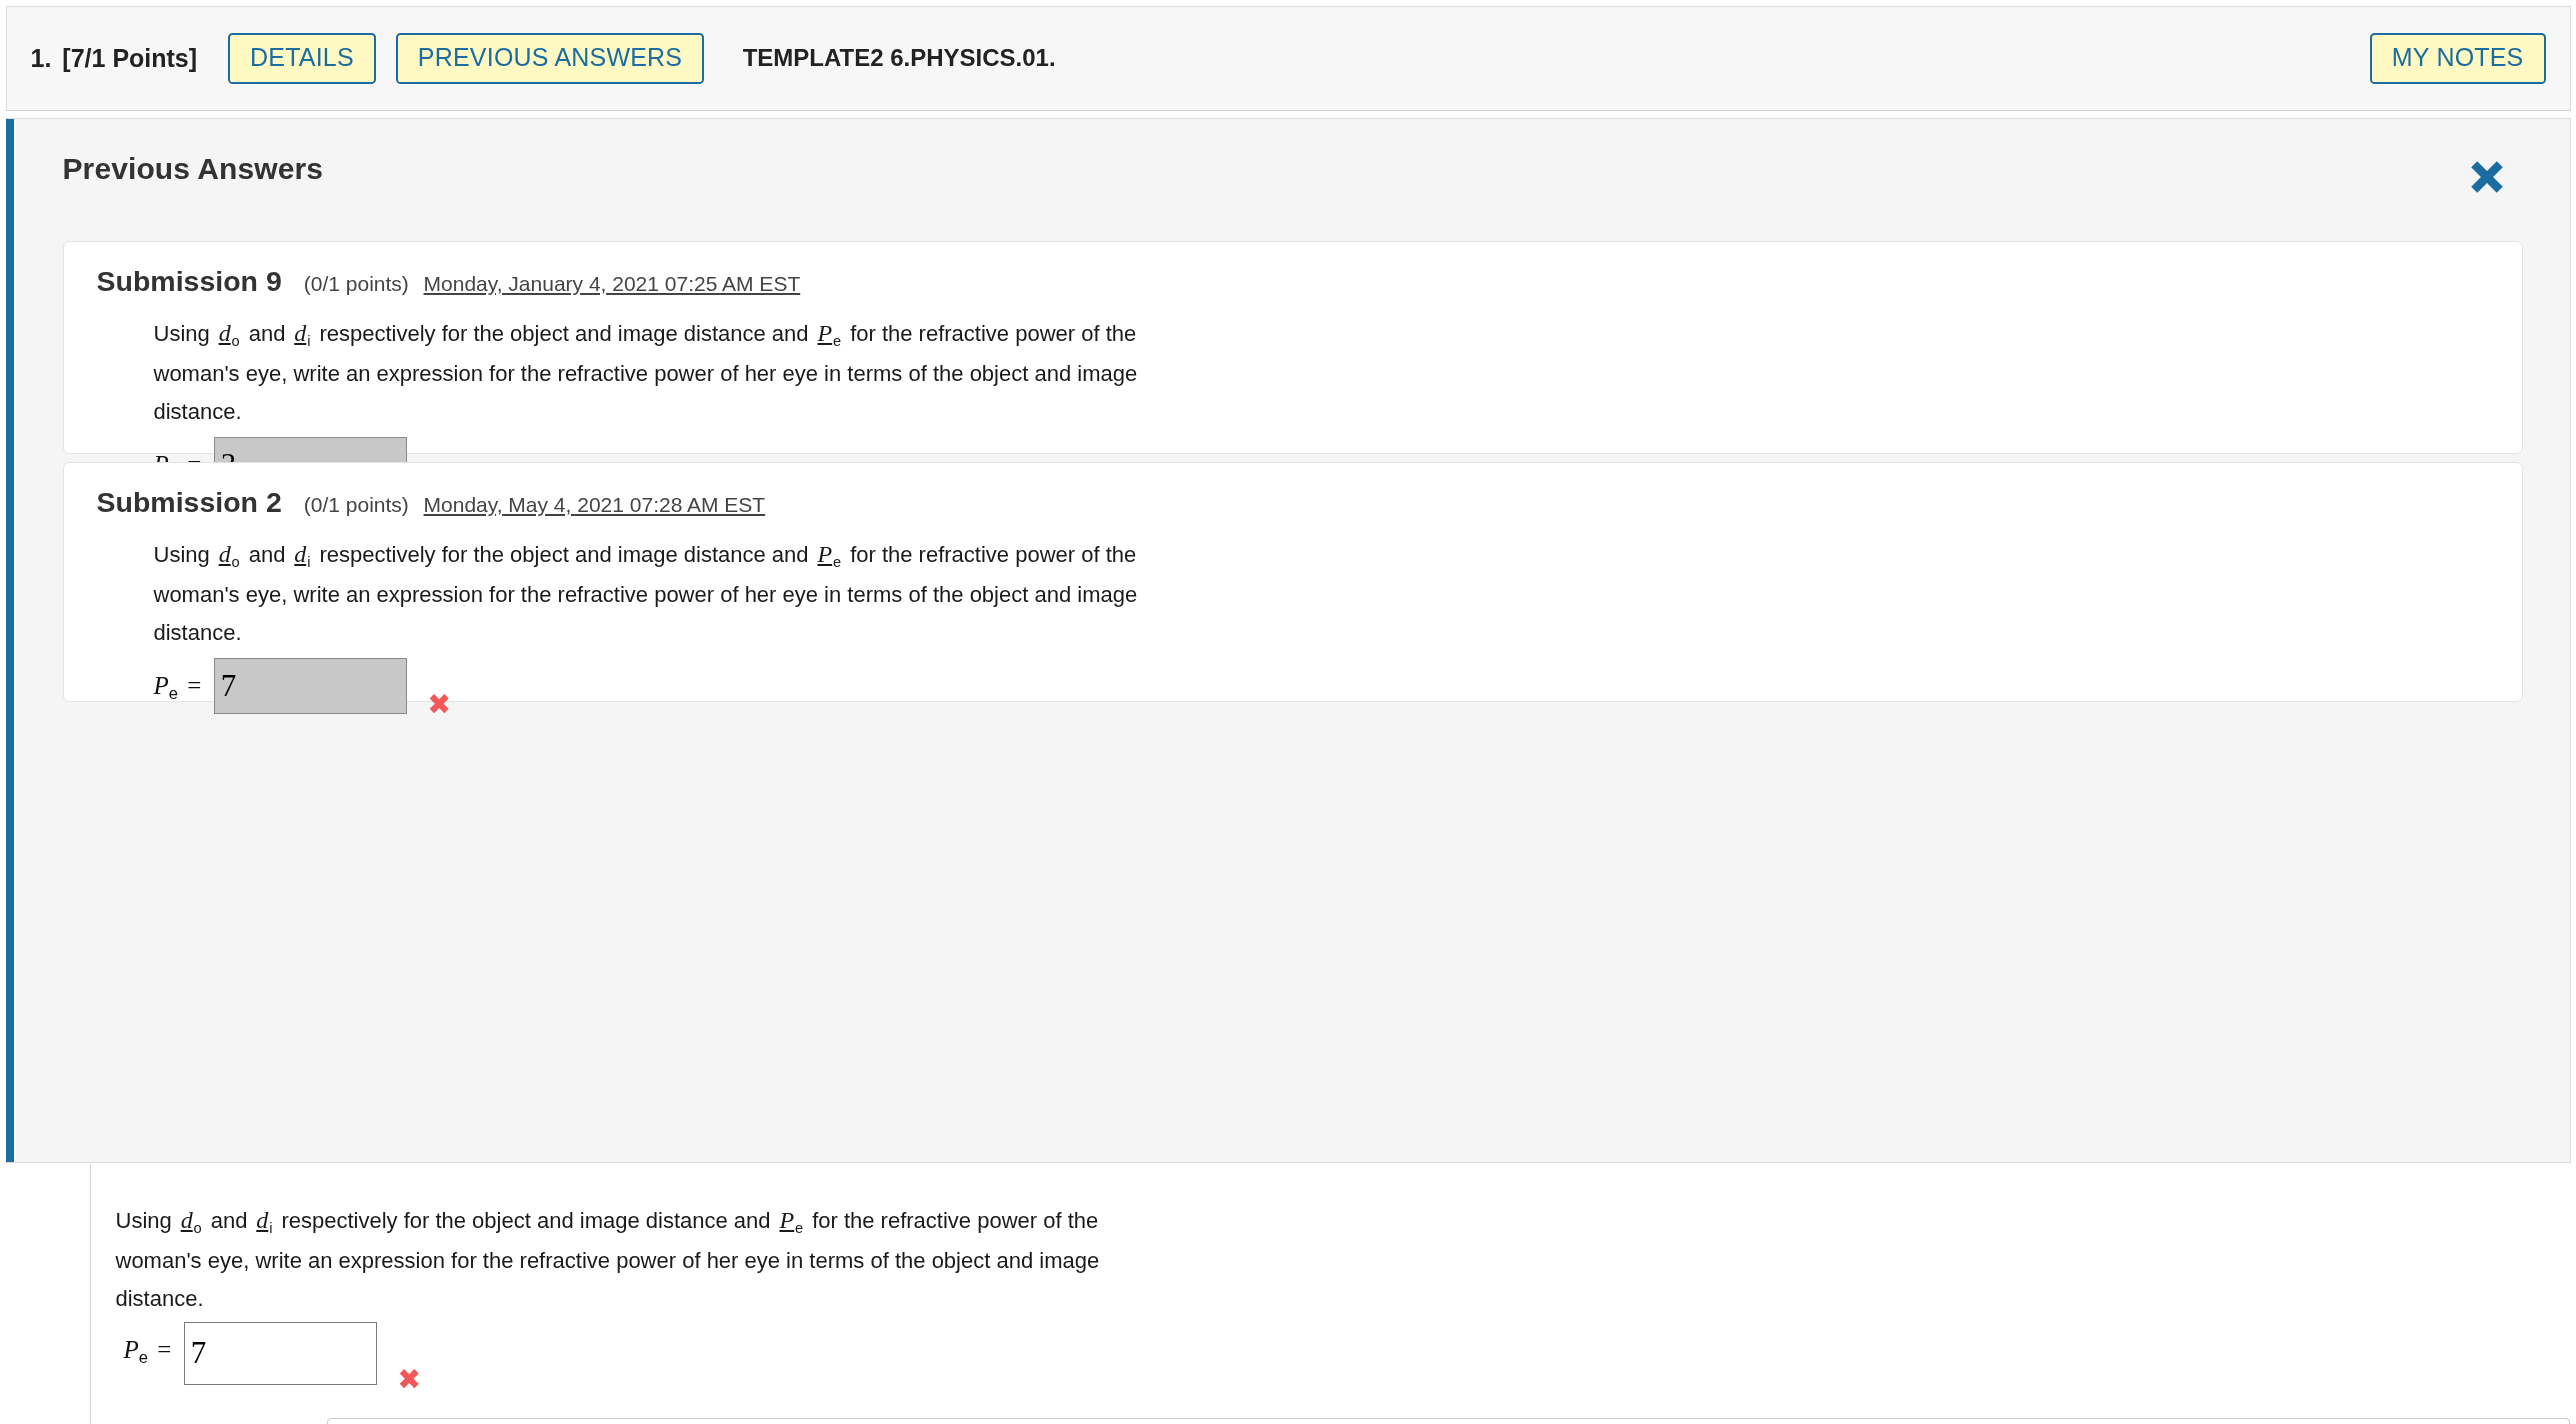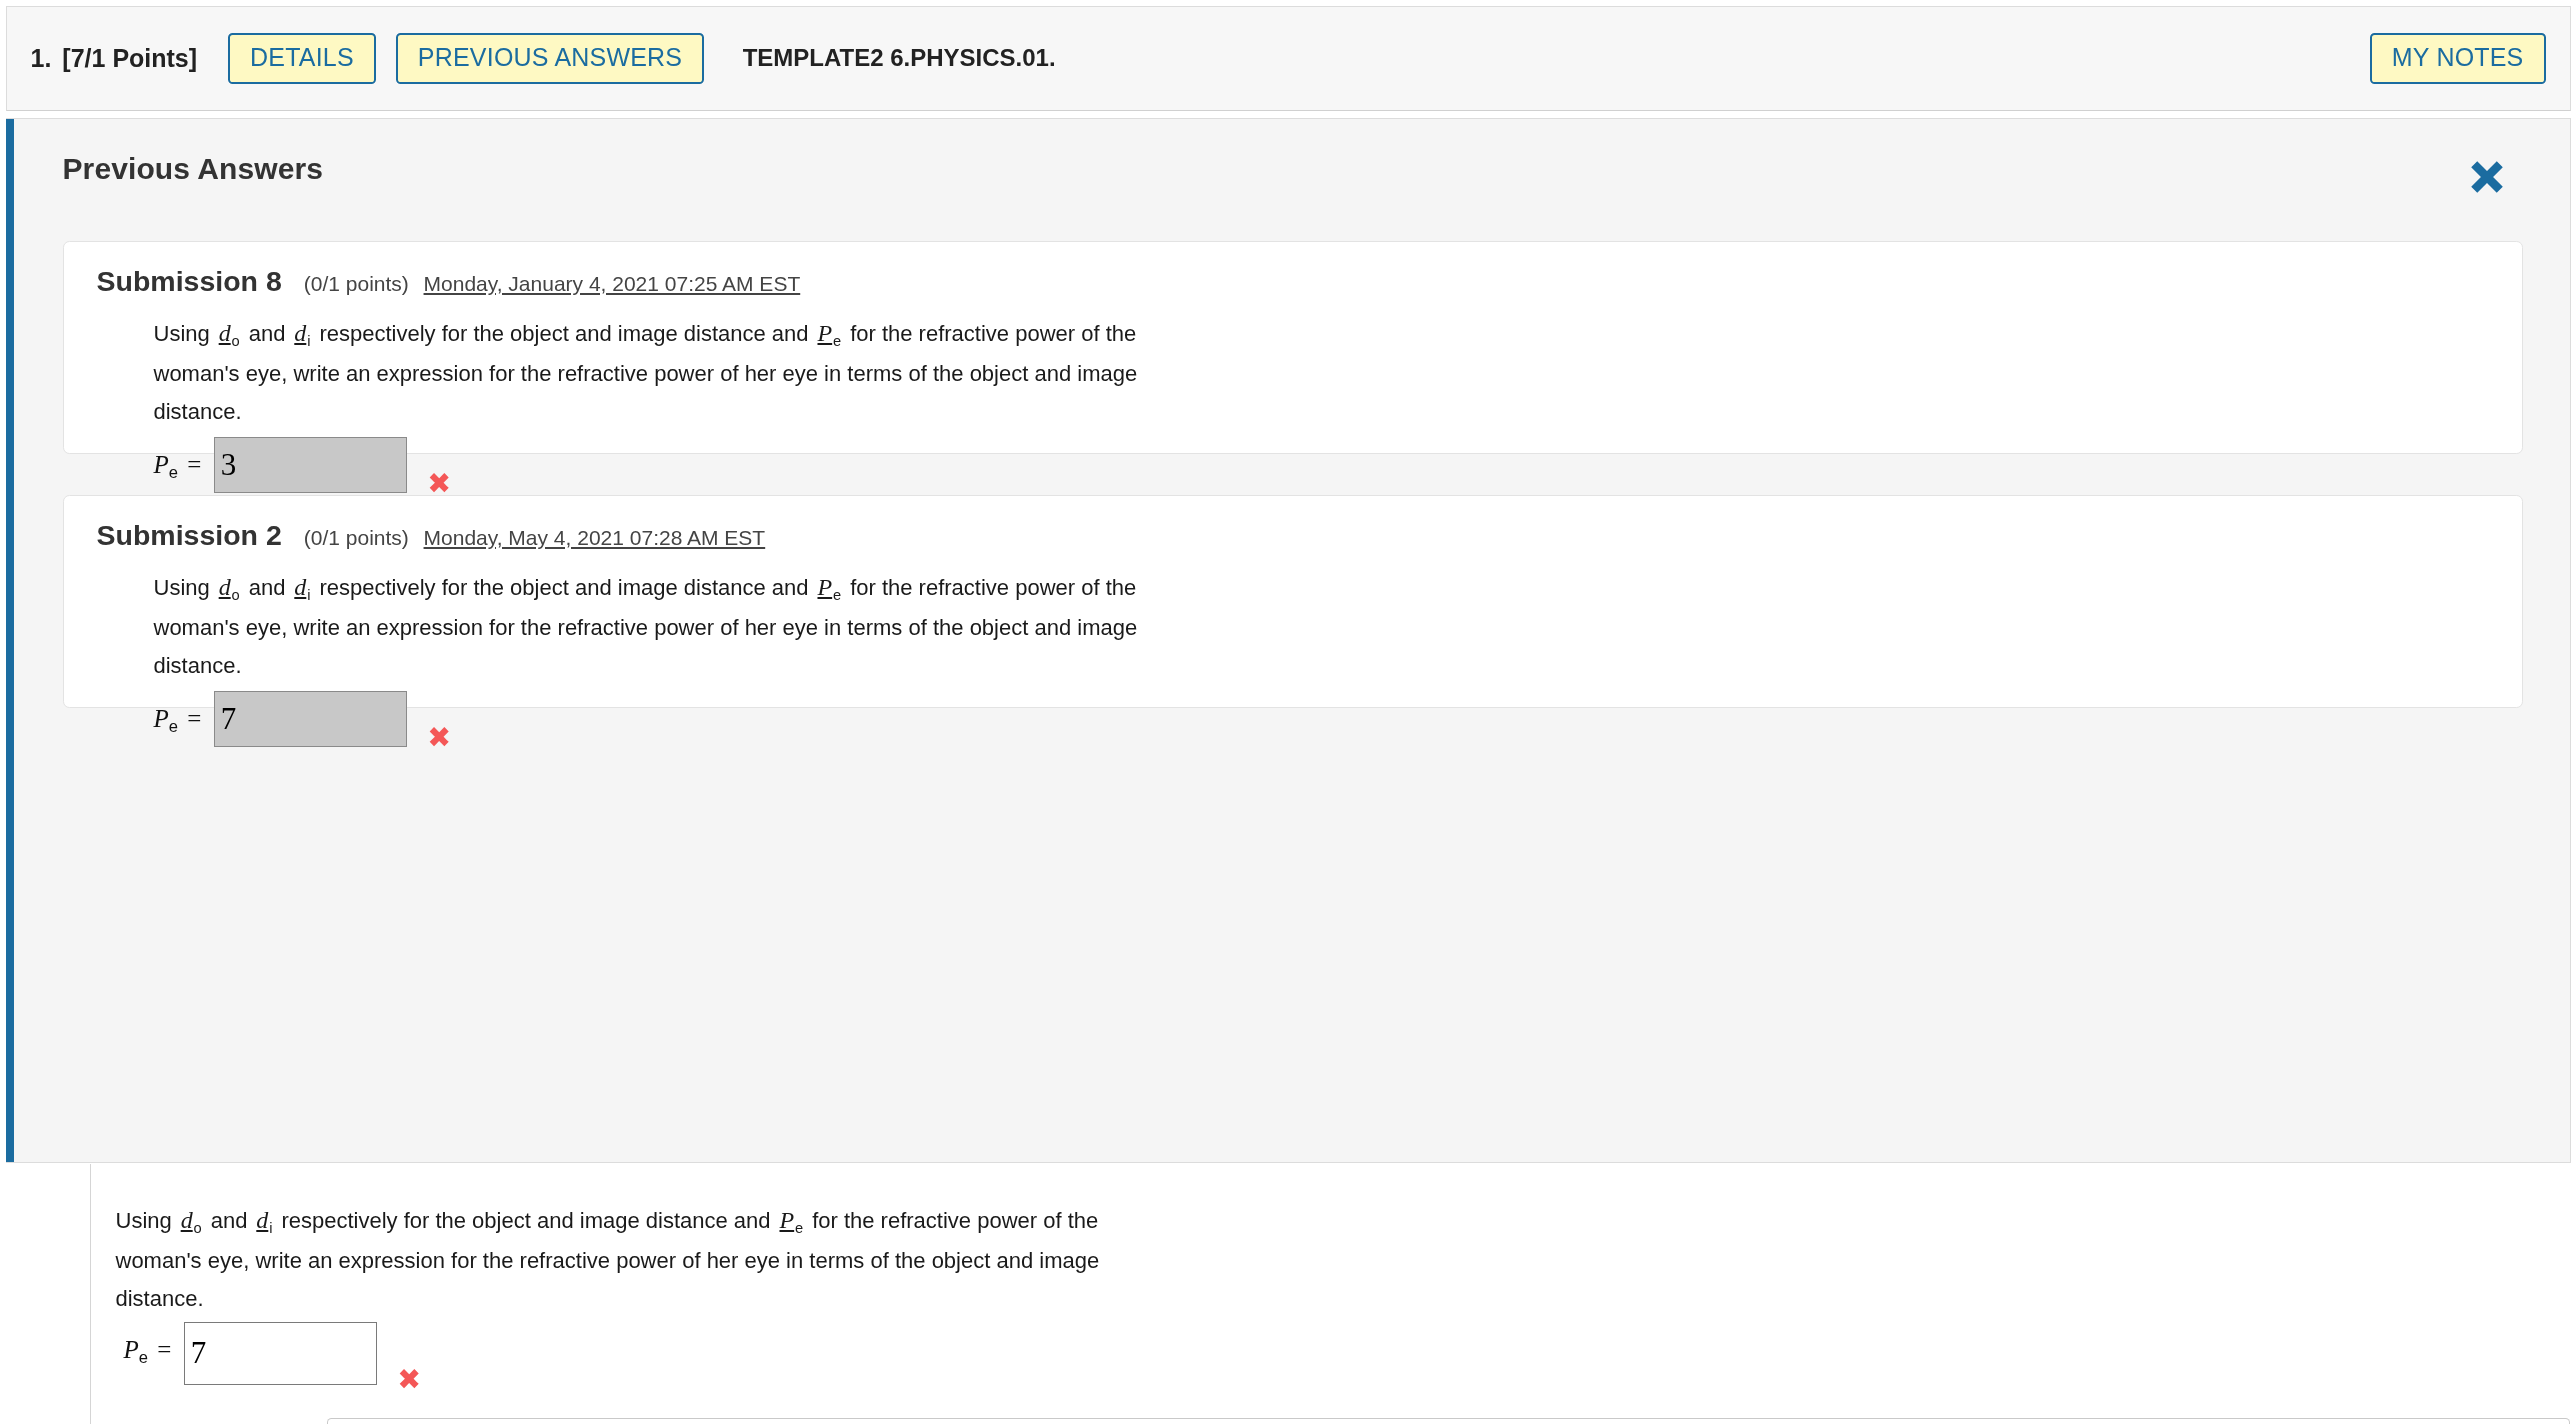--- a/index.html
+++ b/index.html
@@ -128,21 +128,21 @@
   .submission-card {
     position: absolute;
     left: 57px;
     width: 2460px;
     box-sizing: border-box;
     background: #ffffff;
     border: 0.9px solid #e3e3e3;
     border-radius: 6.4px;
   }
   #submission-card-1 { top: 122px; height: 213px; }
-  #submission-card-2 { top: 376px; height: 213px; }
+  #submission-card-2 { top: 343px; height: 240px; }
 
   .submission-head {
     position: absolute;
     left: 33px;
     top: 23px;
     display: flex;
     align-items: baseline;
     white-space: nowrap;
   }
   .submission-label {
@@ -308,21 +308,21 @@
   <div id="panel-title">Previous Answers</div>
 
   <button id="panel-close-button">
     <svg width="52" height="52" viewBox="0 0 56 56" aria-hidden="true">
       <path d="M11 17.5 L17.5 11 L28 21.5 L38.5 11 L45 17.5 L34.5 28 L45 38.5 L38.5 45 L28 34.5 L17.5 45 L11 38.5 L21.5 28 Z" fill="#1b6ca0"></path>
     </svg>
   </button>
 
   <div class="submission-card" id="submission-card-1">
     <div class="submission-head">
-      <span class="submission-label">Submission 8</span>
+      <span class="submission-label">Submission 9</span>
       <span class="submission-points">(0/1 points)</span>
       <span class="submission-time">Monday, January 4, 2021 07:25 AM EST</span>
     </div>
 
     <div class="sub-body">
       <div class="question-text">
         <span>Using</span>
         <span class="mathvar"><span>d</span><sub>o</sub></span>
         <span>and</span>
         <span class="mathvar"><span>d</span><sub>i</sub></span>

